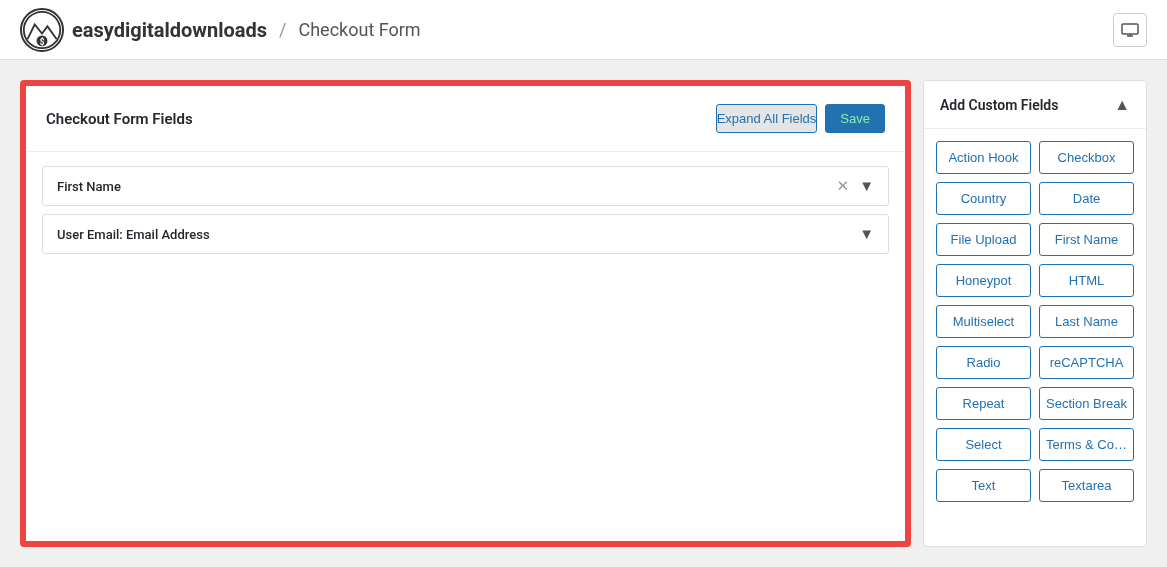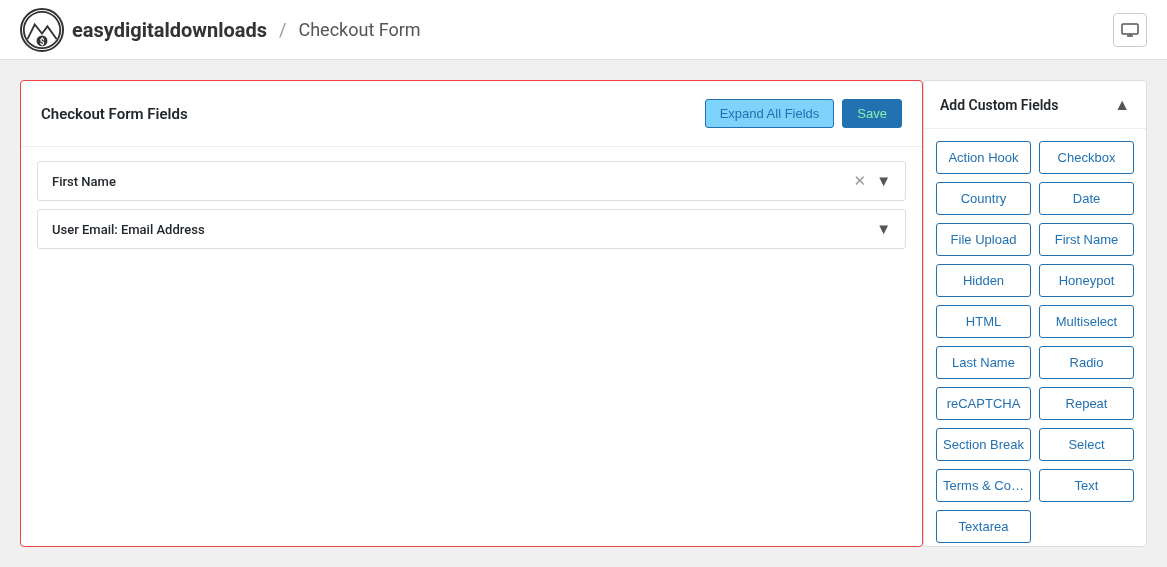--- a/index.html
+++ b/index.html
@@ -78,23 +78,23 @@
       display: flex;
       gap: 0;
       padding: 20px;
       height: calc(567px - 60px);
     }
 
     
     .left-panel {
       flex: 1;
       background: #fff;
-      border: 1px solid #ef4444;
+      border: 6px solid #ef4444;
       border-radius: 4px;
-      margin-right: 0;
+      margin-right: 12px;
       padding: 0;
     }
     .panel-header {
       padding: 18px 20px;
       display: flex;
       align-items: center;
       justify-content: space-between;
       border-bottom: 1px solid #eee;
     }
     .panel-title {
@@ -102,23 +102,23 @@
       font-weight: 600;
       color: #23282d;
     }
     .panel-actions {
       display: flex;
       gap: 8px;
       align-items: center;
     }
     .btn-outline {
       border: 1px solid #2271b1;
-      background: #7dd3fc;
+      background: #e5e5e5;
       color: #2271b1;
-      padding: 6px 14px;
+      padding: 6px 0;
       border-radius: 3px;
       font-size: 13px;
       cursor: pointer;
     }
     .btn-primary {
       background: #2271b1;
       border: 1px solid #2271b1;
       color: #86efac;
       padding: 6px 14px;
       border-radius: 3px;
@@ -274,21 +274,20 @@
       <span class="right-panel-title">Add Custom Fields</span>
       <span class="collapse-icon">▲</span>
     </div>
     <div class="custom-fields-grid" id="custom-fields-grid">
     <button class="custom-field-btn">Action Hook</button>
         <button class="custom-field-btn">Checkbox</button>
         <button class="custom-field-btn">Country</button>
         <button class="custom-field-btn">Date</button>
         <button class="custom-field-btn">File Upload</button>
         <button class="custom-field-btn">First Name</button>
-        <button class="custom-field-btn">Hidden</button>
         <button class="custom-field-btn">Honeypot</button>
         <button class="custom-field-btn">HTML</button>
         <button class="custom-field-btn">Multiselect</button>
         <button class="custom-field-btn">Last Name</button>
         <button class="custom-field-btn">Radio</button>
         <button class="custom-field-btn">reCAPTCHA</button>
         <button class="custom-field-btn">Repeat</button>
         <button class="custom-field-btn">Section Break</button>
         <button class="custom-field-btn">Select</button>
         <button class="custom-field-btn">Terms &amp; Cond.</button>

